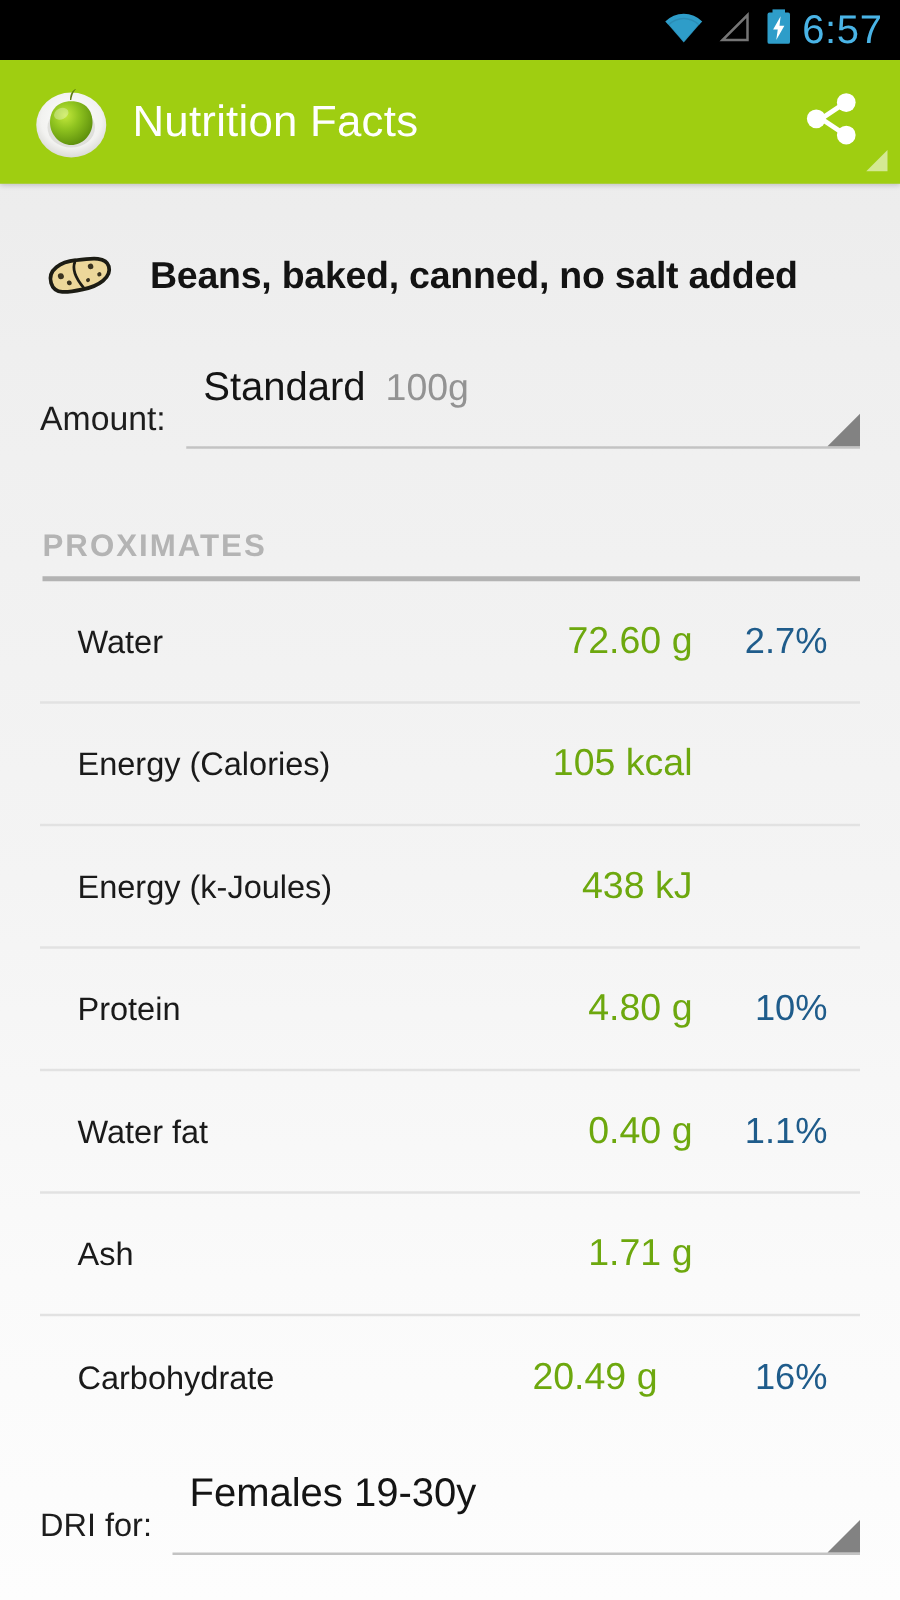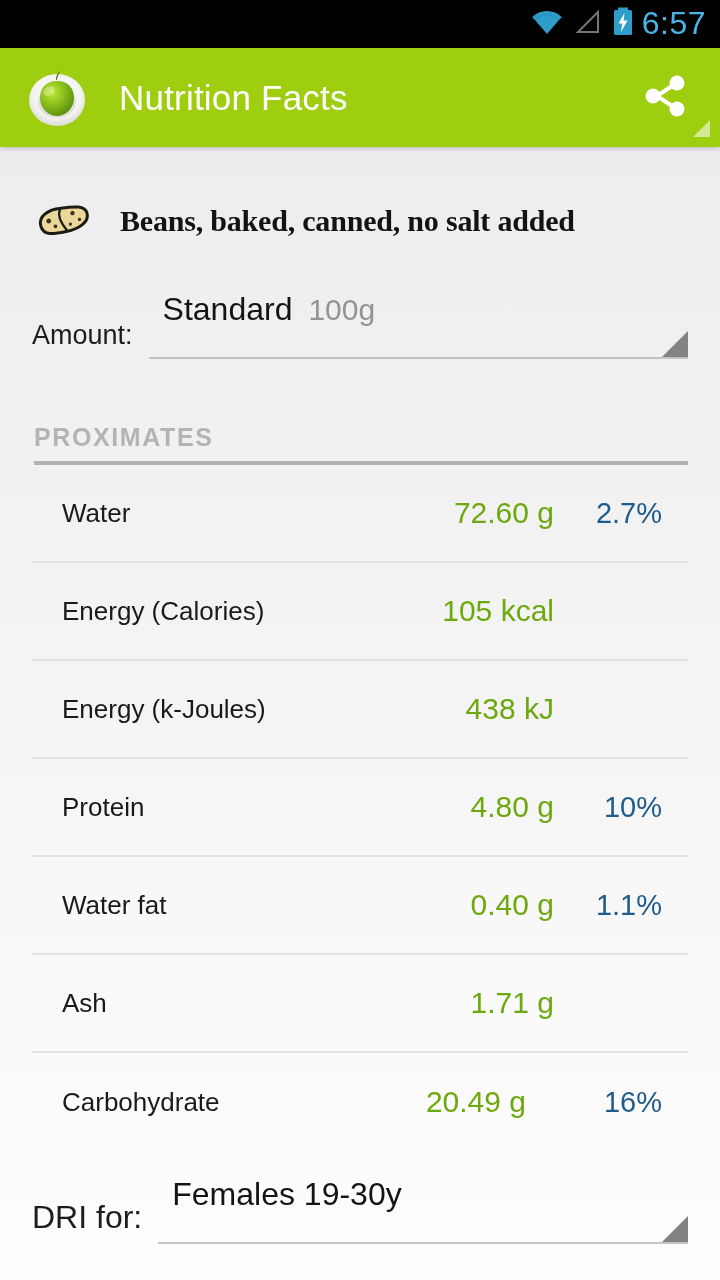--- a/index.html
+++ b/index.html
@@ -34,21 +34,20 @@
     position:relative; top:-1px;
   }
 
   
   .actionbar {
     position:relative;
     height:99px;
     background:#9fce11;
     display:flex; align-items:center;
     box-shadow:0 2px 4px rgba(0,0,0,0.18);
-    gap:13px;
   }
   .logo-wrap {
     width:62px; height:62px;
     margin-left:26px;
     position:relative;
     flex:0 0 auto;
   }
   .app-title {
     color:#ffffff;
     font-size:35px;
@@ -69,21 +68,20 @@
     width:0; height:0;
     border-left:17px solid transparent;
     border-bottom:17px solid rgba(255,255,255,0.55);
   }
 
   
   .food-header {
     display:flex; align-items:center;
     padding:42px 0 0 30px;
     height:104px;
-    font-family:Liberation Serif, serif;
   }
   .food-icon { width:66px; height:40px; flex:0 0 auto; }
   .food-name {
     font-size:30px;
     font-weight:bold;
     color:#131313;
     margin-left:24px;
     line-height:1.1;
     letter-spacing:-0.2px;
   }
@@ -191,21 +189,21 @@
   
   .dri-row {
     position:absolute;
     left:0; right:0;
     bottom:36px;
     display:flex; align-items:flex-end;
     padding-left:32px;
     height:56px;
   }
   .dri-label {
-    font-size:32px;
+    font-size:26px;
     color:#1d1d1d;
     padding-bottom:8px;
     white-space:nowrap;
   }
 </style>
 </head>
 <body>
 
 <div id="app">
 

